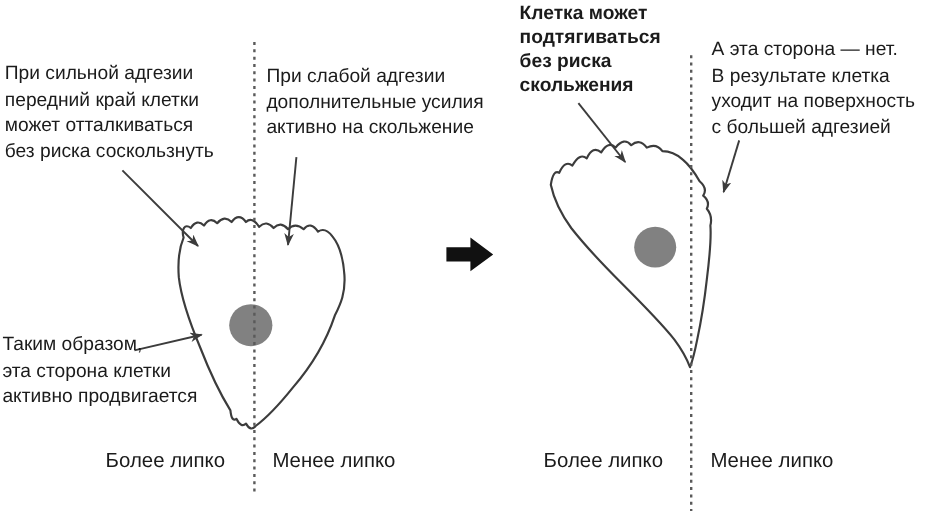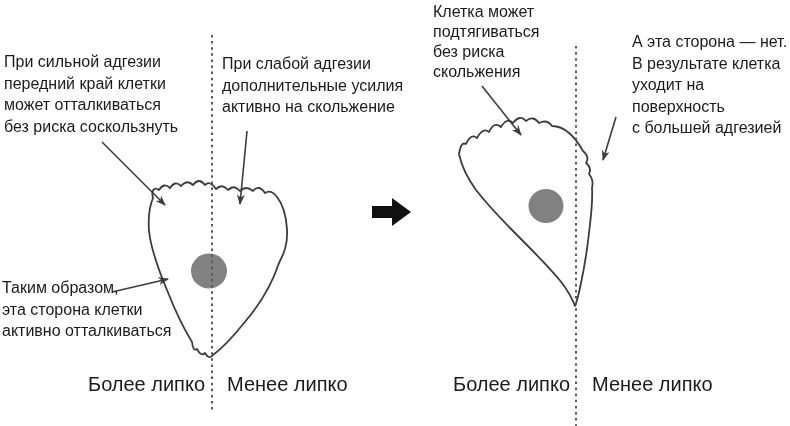--- a/index.html
+++ b/index.html
@@ -5,30 +5,30 @@
   html,body{margin:0;padding:0;background:#ffffff;}
   #canvas{
     position:relative;width:790px;height:426px;background:#ffffff;overflow:hidden;
     font-family:"Liberation Sans", sans-serif;
   }
   svg{position:absolute;left:0;top:0;}
   .ann{
     position:absolute;font-size:16px;line-height:21.5px;color:#1b1b1b;
     white-space:pre-line;letter-spacing:0;
   }
-  .ann.tight{line-height:20px;}
+  .ann.tight{line-height:20px;font-weight:bold;}
   .lbl{
-    position:absolute;font-size:20px;line-height:20px;color:#1b1b1b;white-space:nowrap;text-align:right;
+    position:absolute;font-size:17px;line-height:20px;color:#1b1b1b;white-space:nowrap;text-align:right;
   }
   
   #ann-strong{left:4px;top:51px;}
   #ann-weak{left:222px;top:53px;}
   #ann-advancing{left:2px;top:277px;}
   #ann-pullup{left:433px;top:2px;}
-  #ann-otherside{left:632px;top:31px;}
+  #ann-otherside{left:593px;top:31px;}
   #lbl-more-1{left:88px;top:374px;}
   #lbl-less-1{left:227px;top:374px;}
   #lbl-more-2{left:453px;top:374px;}
   #lbl-less-2{left:592px;top:374px;}
 </style>
 </head>
 <body>
 
 <div id="canvas">
 
@@ -68,21 +68,21 @@
 
   <div class="ann" id="ann-strong">При сильной адгезии
 передний край клетки
 может отталкиваться
 без риска соскользнуть</div>
   <div class="ann" id="ann-weak">При слабой адгезии
 дополнительные усилия
 активно на скольжение</div>
   <div class="ann" id="ann-advancing">Таким образом,
 эта сторона клетки
-активно отталкиваться</div>
+активно продвигается</div>
 
   <div class="ann tight" id="ann-pullup">Клетка может
 подтягиваться
 без риска
 скольжения</div>
   <div class="ann" id="ann-otherside">А эта сторона — нет.
 В результате клетка
 уходит на поверхность
 с большей адгезией</div>
 

